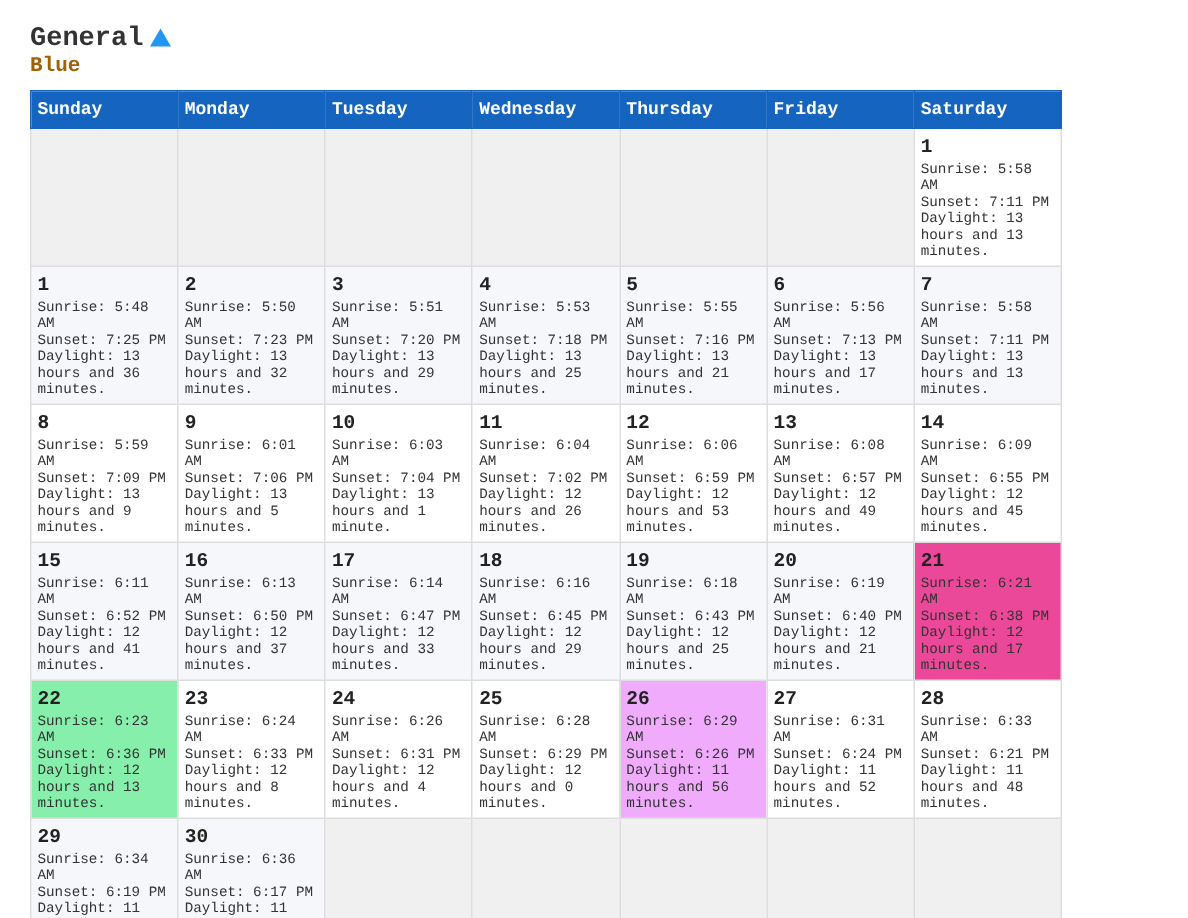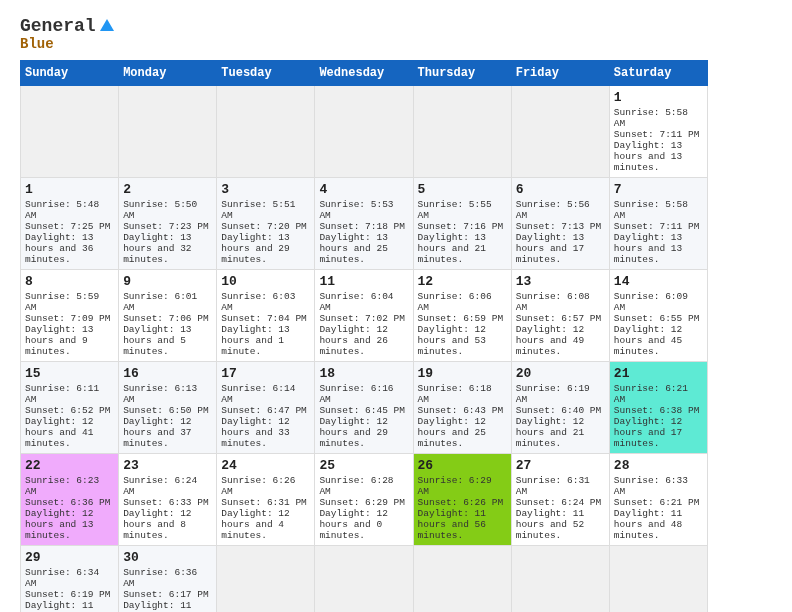--- a/index.html
+++ b/index.html
@@ -269,29 +269,29 @@
             <div>Sunrise: 6:18 AM</div>
             <div>Sunset: 6:43 PM</div>
             <div>Daylight: 12 hours and 25 minutes.</div>
           </td>
           <td style="background: rgb(245, 247, 250);">
             <span class="day-number">20</span>
             <div>Sunrise: 6:19 AM</div>
             <div>Sunset: 6:40 PM</div>
             <div>Daylight: 12 hours and 21 minutes.</div>
           </td>
-          <td style="background: #5eead4;">
+          <td style="background: #ec4899;">
             <span class="day-number">21</span>
             <div>Sunrise: 6:21 AM</div>
             <div>Sunset: 6:38 PM</div>
             <div>Daylight: 12 hours and 17 minutes.</div>
           </td>
         </tr>
         <tr>
-          <td style="background: #f0abfc;">
+          <td style="background: #86efac;">
             <span class="day-number">22</span>
             <div>Sunrise: 6:23 AM</div>
             <div>Sunset: 6:36 PM</div>
             <div>Daylight: 12 hours and 13 minutes.</div>
           </td>
           <td style="background: rgb(255, 255, 255);">
             <span class="day-number">23</span>
             <div>Sunrise: 6:24 AM</div>
             <div>Sunset: 6:33 PM</div>
             <div>Daylight: 12 hours and 8 minutes.</div>
@@ -301,21 +301,21 @@
             <div>Sunrise: 6:26 AM</div>
             <div>Sunset: 6:31 PM</div>
             <div>Daylight: 12 hours and 4 minutes.</div>
           </td>
           <td style="background: rgb(255, 255, 255);">
             <span class="day-number">25</span>
             <div>Sunrise: 6:28 AM</div>
             <div>Sunset: 6:29 PM</div>
             <div>Daylight: 12 hours and 0 minutes.</div>
           </td>
-          <td style="background: #84cc16;">
+          <td style="background: #f0abfc;">
             <span class="day-number">26</span>
             <div>Sunrise: 6:29 AM</div>
             <div>Sunset: 6:26 PM</div>
             <div>Daylight: 11 hours and 56 minutes.</div>
           </td>
           <td style="background: rgb(255, 255, 255);">
             <span class="day-number">27</span>
             <div>Sunrise: 6:31 AM</div>
             <div>Sunset: 6:24 PM</div>
             <div>Daylight: 11 hours and 52 minutes.</div>

